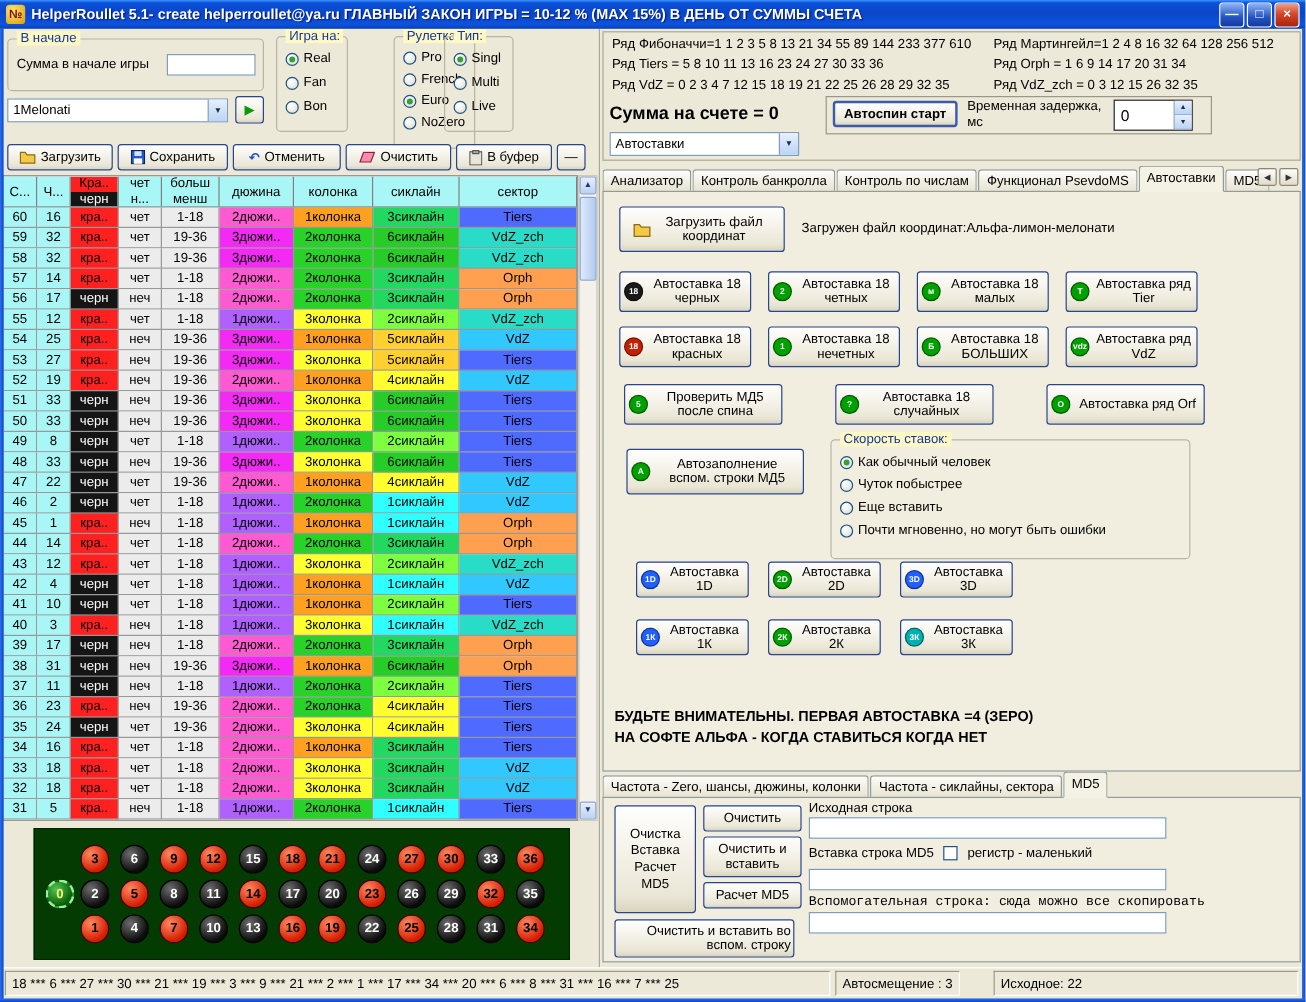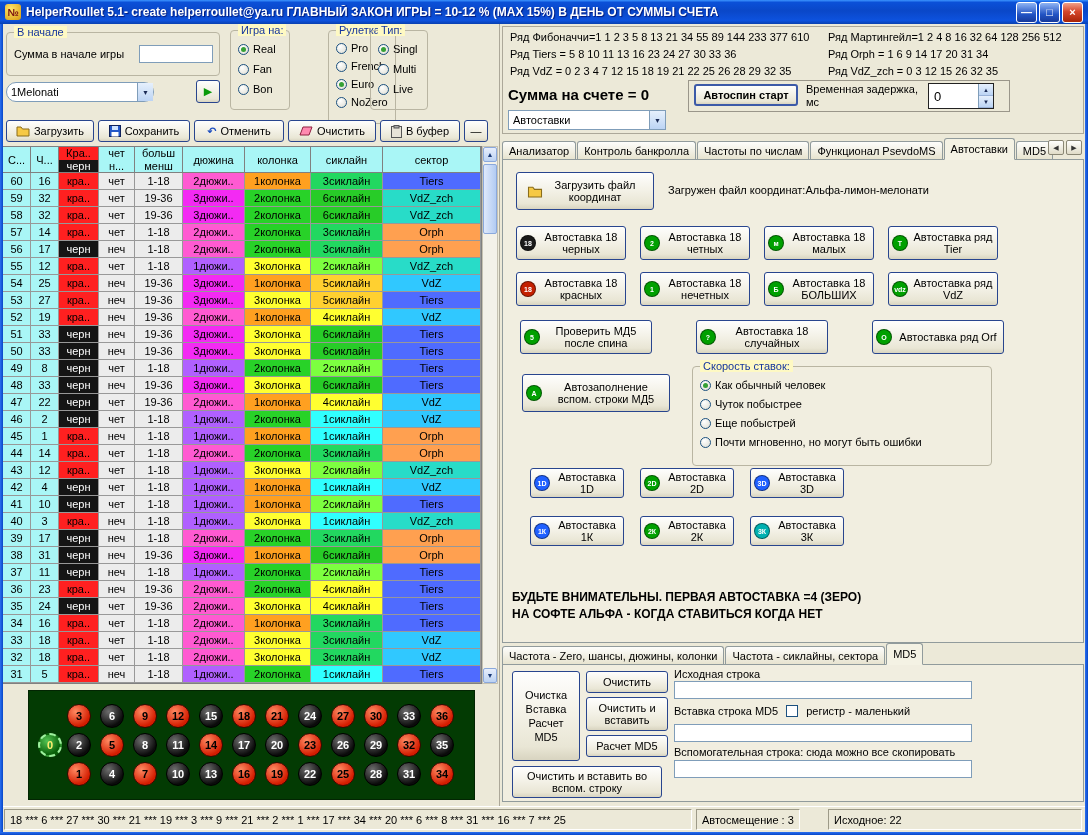--- a/index.html
+++ b/index.html
@@ -112,21 +112,21 @@
       <span class="tb-btn tb-max">□</span>
       <span class="tb-btn tb-close">×</span>
     </span>
   </div>
 
   <div class="grp" style="left:6px;top:32px;width:214px;height:44px;">
     <span class="grp-title">В начале</span>
     <span style="position:absolute;left:7px;top:15px;">Сумма в начале игры</span>
     <input class="tinput" style="left: 132px; top: 12px; width: 74px; height: 18px;" value="">
   </div>
-  <div class="combo" style="left:6px;top:82px;width:148px;height:20px;border-radius:10px;">
+  <div class="combo" style="left:6px;top:82px;width:184px;height:20px;">
     <span class="combo-text">1Melonati</span>
     <span class="combo-arrow">▼</span>
   </div>
   <div class="btn" style="left:196px;top:80px;width:24px;height:23px;">
       <span style="color:#0a9a0a;font-size:11px;">▶</span>
     </div>
 
   <div class="grp" style="left:230px;top:30px;width:60px;height:80px;">
     <span class="grp-title">Игра на:</span>
     <label class="radio checked" style="top:12px;">
@@ -665,21 +665,21 @@
   </div>
 
   <div class="tabstrip" style="left:502px;top:138px;width:582px;height:22px;">
     <div class="tab">
         <span>Анализатор</span>
       </div>
     <div class="tab">
         <span>Контроль банкролла</span>
       </div>
     <div class="tab">
-        <span>Частоты по числам</span>
+        <span>Контроль по числам</span>
       </div>
     <div class="tab">
         <span>Функционал PsevdoMS</span>
       </div>
     <div class="tab active">
         <span>Автоставки</span>
       </div>
     <div class="tab">
         <span>MD5</span>
       </div>
@@ -760,21 +760,21 @@
     <label class="radio checked" style="top:12px;">
         <span class="dot"></span>
         <span>Как обычный человек</span>
       </label>
     <label class="radio" style="top:31px;">
         <span class="dot"></span>
         <span>Чуток побыстрее</span>
       </label>
     <label class="radio" style="top:50px;">
         <span class="dot"></span>
-        <span>Еще побыстрей</span>
+        <span>Еще вставить</span>
       </label>
     <label class="radio" style="top:69px;">
         <span class="dot"></span>
         <span>Почти мгновенно, но могут быть ошибки</span>
       </label>
   </div>
 
   <div class="autobet-row row5" style="left:530px;top:468px;gap:16px;">
       <div class="btn autobet-btn">
         <span class="ab-icon" style="background: rgb(32, 96, 255);">1D</span>
@@ -826,32 +826,32 @@
   <div class="btn" style="left:586px;top:671px;width:82px;height:22px;">
       <span>Очистить</span>
     </div>
   <div class="btn" style="left:586px;top:697px;width:82px;height:34px;padding:2px;">
       <span style="white-space:normal;line-height:12px;text-align:center;">Очистить и вставить</span>
     </div>
   <div class="btn" style="left:586px;top:735px;width:82px;height:22px;align-items:center;">
       <span>Расчет MD5</span>
     </div>
   <div class="btn" style="left:512px;top:766px;width:150px;height:32px;padding:2px;">
-      <span style="white-space:normal;line-height:12px;text-align:center;">Очистить и вставить во вспом. строку</span>
+      <span style="white-space:normal;line-height:12px;text-align:right;">Очистить и вставить во вспом. строку</span>
     </div>
 
   <div class="md5-label" style="left:674px;top:668px;">Исходная строка</div>
   <input class="tinput" style="left: 674px; top: 681px; width: 298px; height: 18px;" value="">
   <div class="md5-out-row">
     <span>Вставка строка MD5</span>
     <span class="checkbox"></span>
     <span>регистр - маленький</span>
   </div>
   <input class="tinput" style="left: 674px; top: 724px; width: 298px; height: 18px;" value="">
-  <div class="md5-label" style="left:674px;top:746px;">Вспомогательная строка: сюда можно все скопировать</div>
+  <div class="md5-label" style="left:674px;top:746px;font-family:Liberation Mono, monospace;">Вспомогательная строка: сюда можно все скопировать</div>
   <input class="tinput" style="left: 674px; top: 760px; width: 298px; height: 18px;" value="">
 
   <div class="statusbar">
     <div class="status-seg seg1">18 *** 6 *** 27 *** 30 *** 21 *** 19 *** 3 *** 9 *** 21 *** 2 *** 1 *** 17 *** 34 *** 20 *** 6 *** 8 *** 31 *** 16 *** 7 *** 25</div>
     <div class="status-seg seg2">Автосмещение : 3</div>
     <div class="status-seg seg3">Исходное: 22</div>
   </div>
 
   <div class="frame-edge fe-left"></div>
   <div class="frame-edge fe-right"></div>

